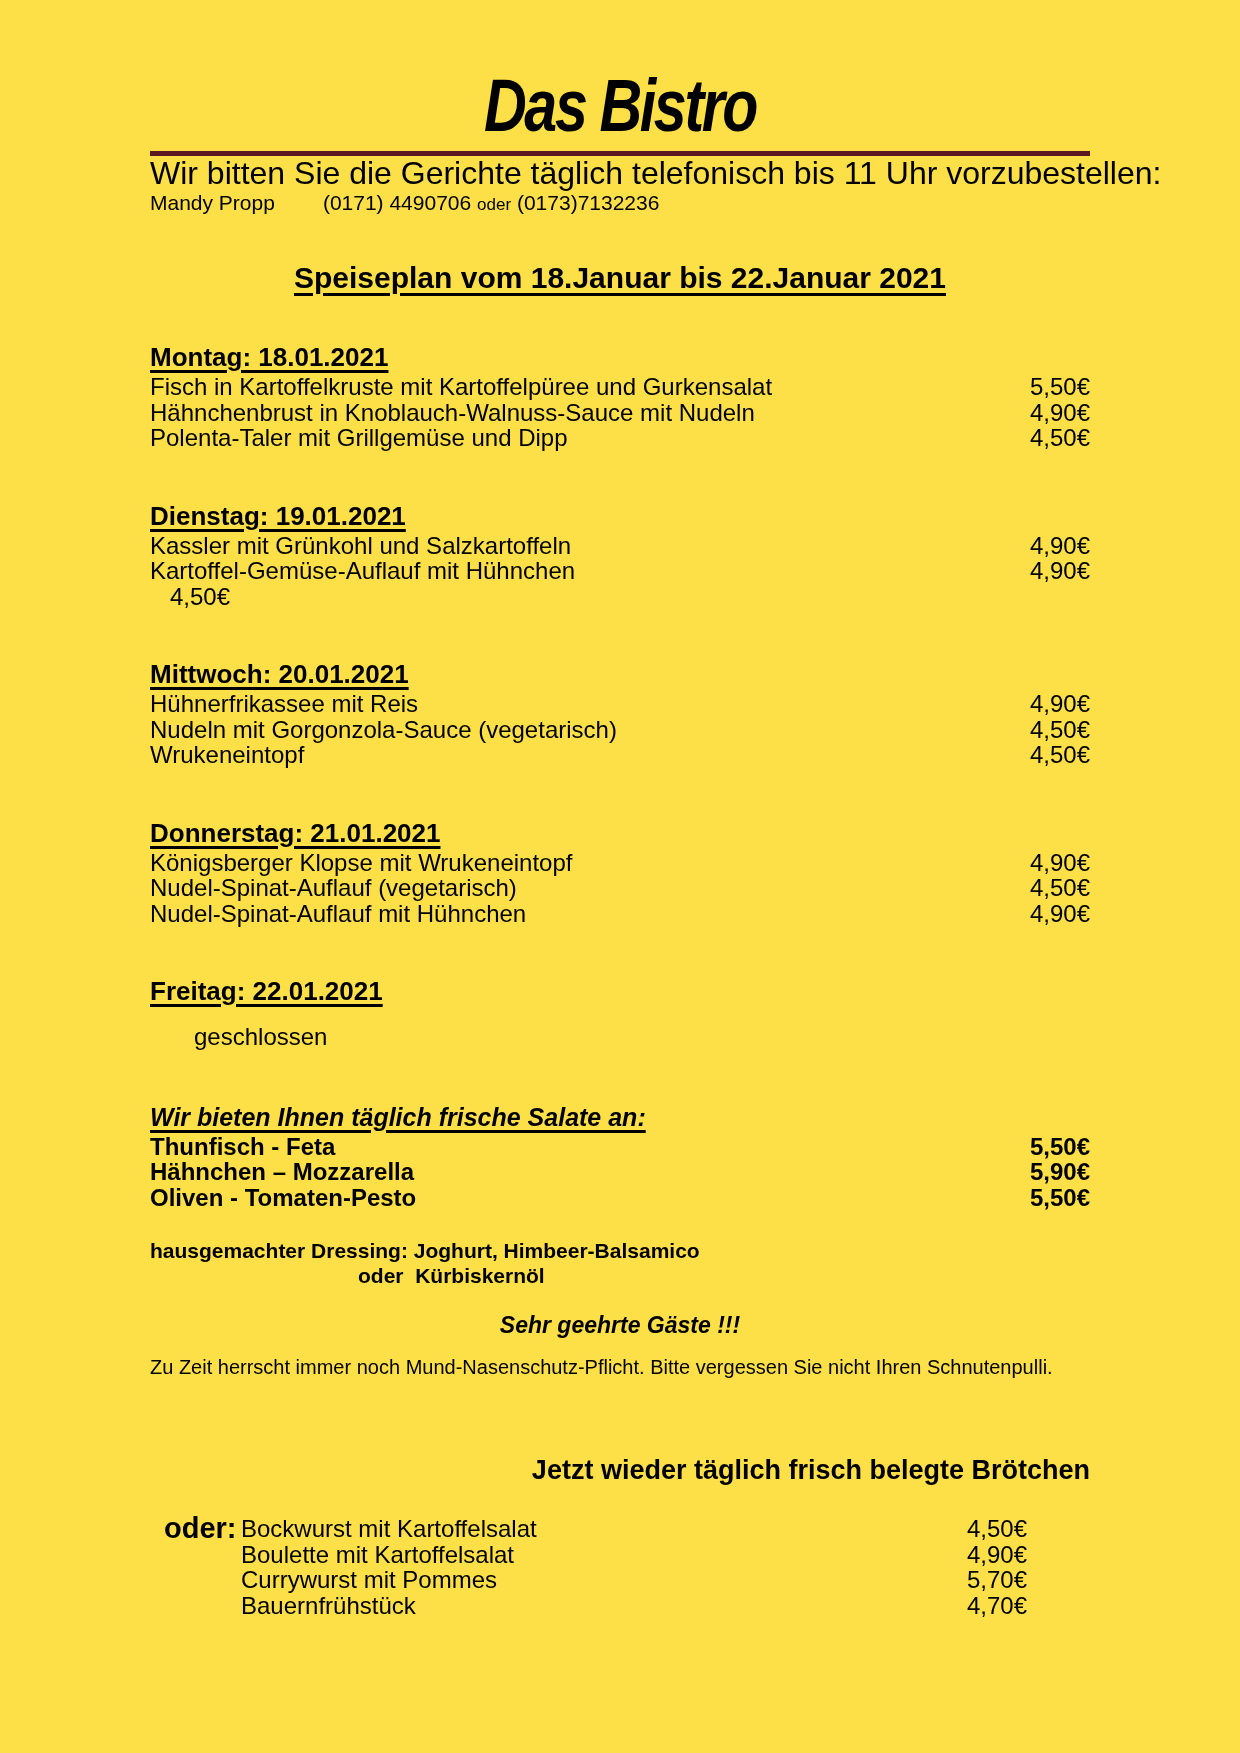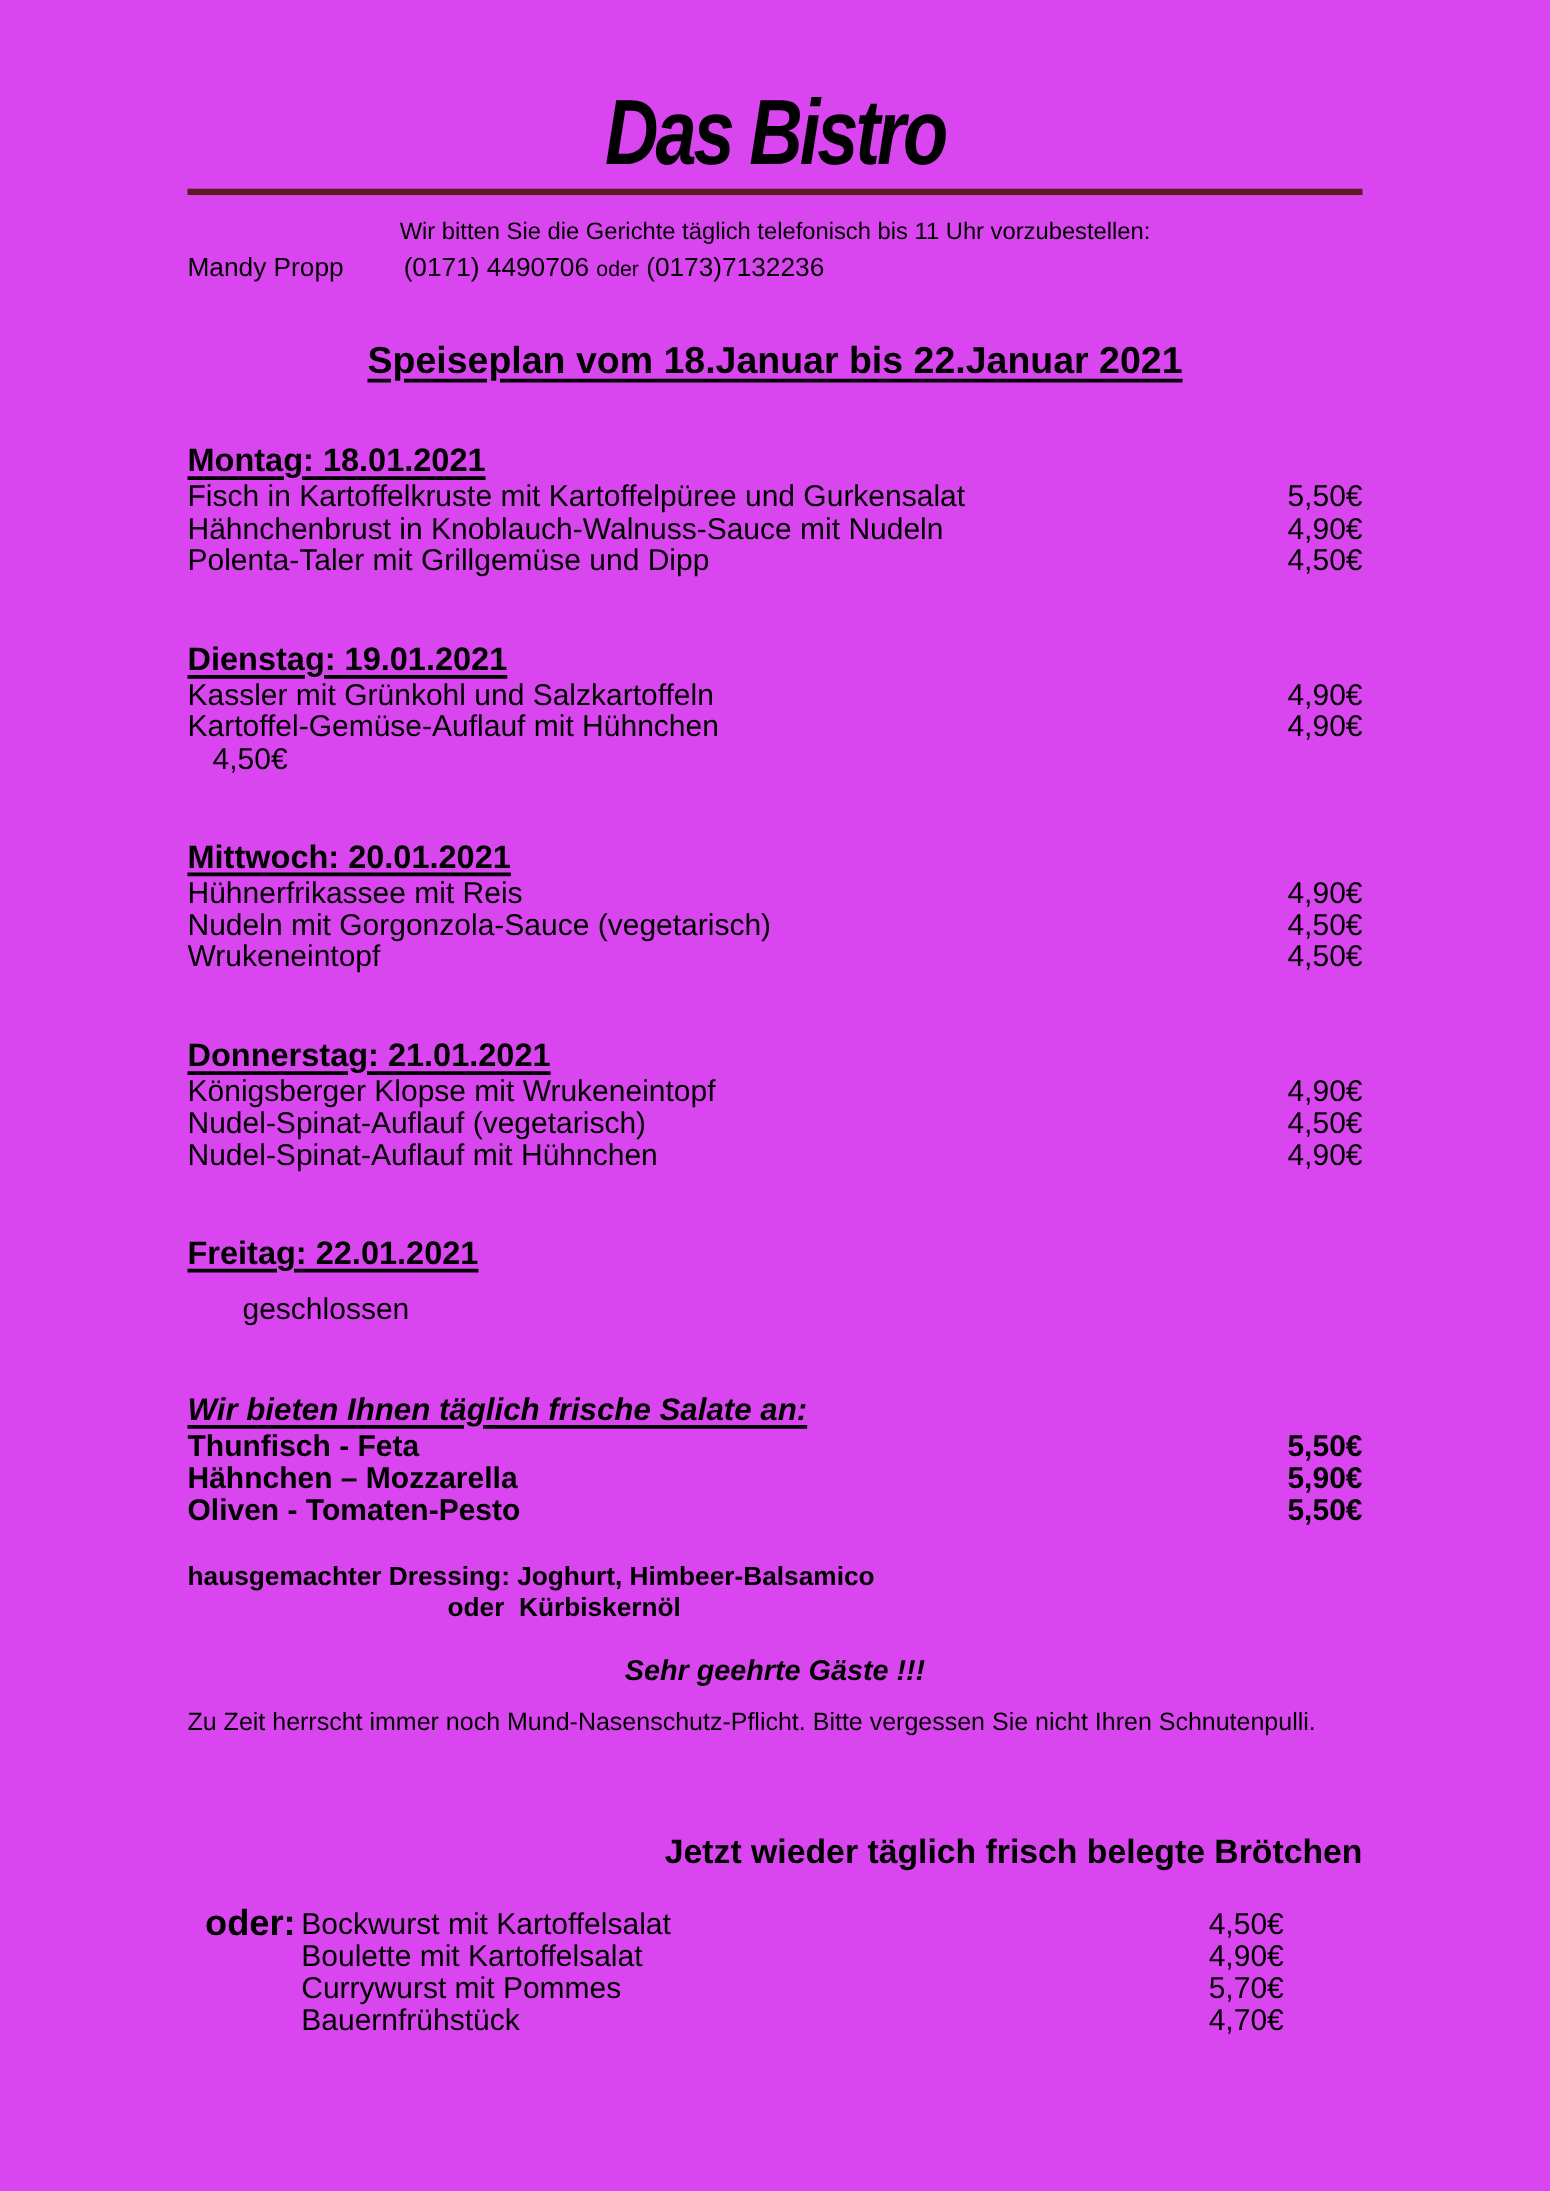--- a/index.html
+++ b/index.html
@@ -22,21 +22,21 @@
     display: inline-block;
     font-weight: bold;
     font-style: italic;
     font-size: 74px;
     line-height: 80px;
     letter-spacing: -3px;
     transform: scaleX(0.80);
     white-space: nowrap;
   }
   .rule { height: 5px; background: #5c1a1f; margin-top: 5px; }
-  .subtitle { font-size: 19px; line-height: 31px; text-align: center; margin-top: 14px; white-space: nowrap; }
+  .subtitle { font-size: 32px; line-height: 31px; text-align: center; margin-top: 2px; white-space: nowrap; }
   .contact { text-align: left; font-size: 21px; line-height: 23px; margin-top: 2px; }
   .contact-name { margin-right: 48px; }
   .contact-small { font-size: 17px; }
   
   .plan-heading {
     margin: 44px 0 0 0;
     text-align: center;
     font-size: 30px;
     line-height: 36px;
     font-weight: bold;
@@ -98,21 +98,21 @@
     line-height: 31px;
     font-weight: bold;
   }
   .broetchen { display: flex; margin: 30px 0 0 14px; width: 863px; }
   .broetchen-prefix { flex: none; width: 77px; font-weight: bold; font-size: 29px; line-height: 25.5px; }
   .broetchen-items { flex: 1; }
 </style>
 </head>
 <body>
 
-<div class="page" style="color: rgb(0, 0, 0); background: #d946ef;">
+<div class="page" style="color: rgb(0, 0, 0); background: #fde047;">
   <div class="content">
 
     <div class="title-wrap">
       <span class="title-inner">Das Bistro</span>
     </div>
 
     <div class="rule" style="background: rgb(92, 26, 31);"></div>
 
     <div class="subtitle">Wir bitten Sie die Gerichte täglich telefonisch bis 11 Uhr vorzubestellen:</div>
 

